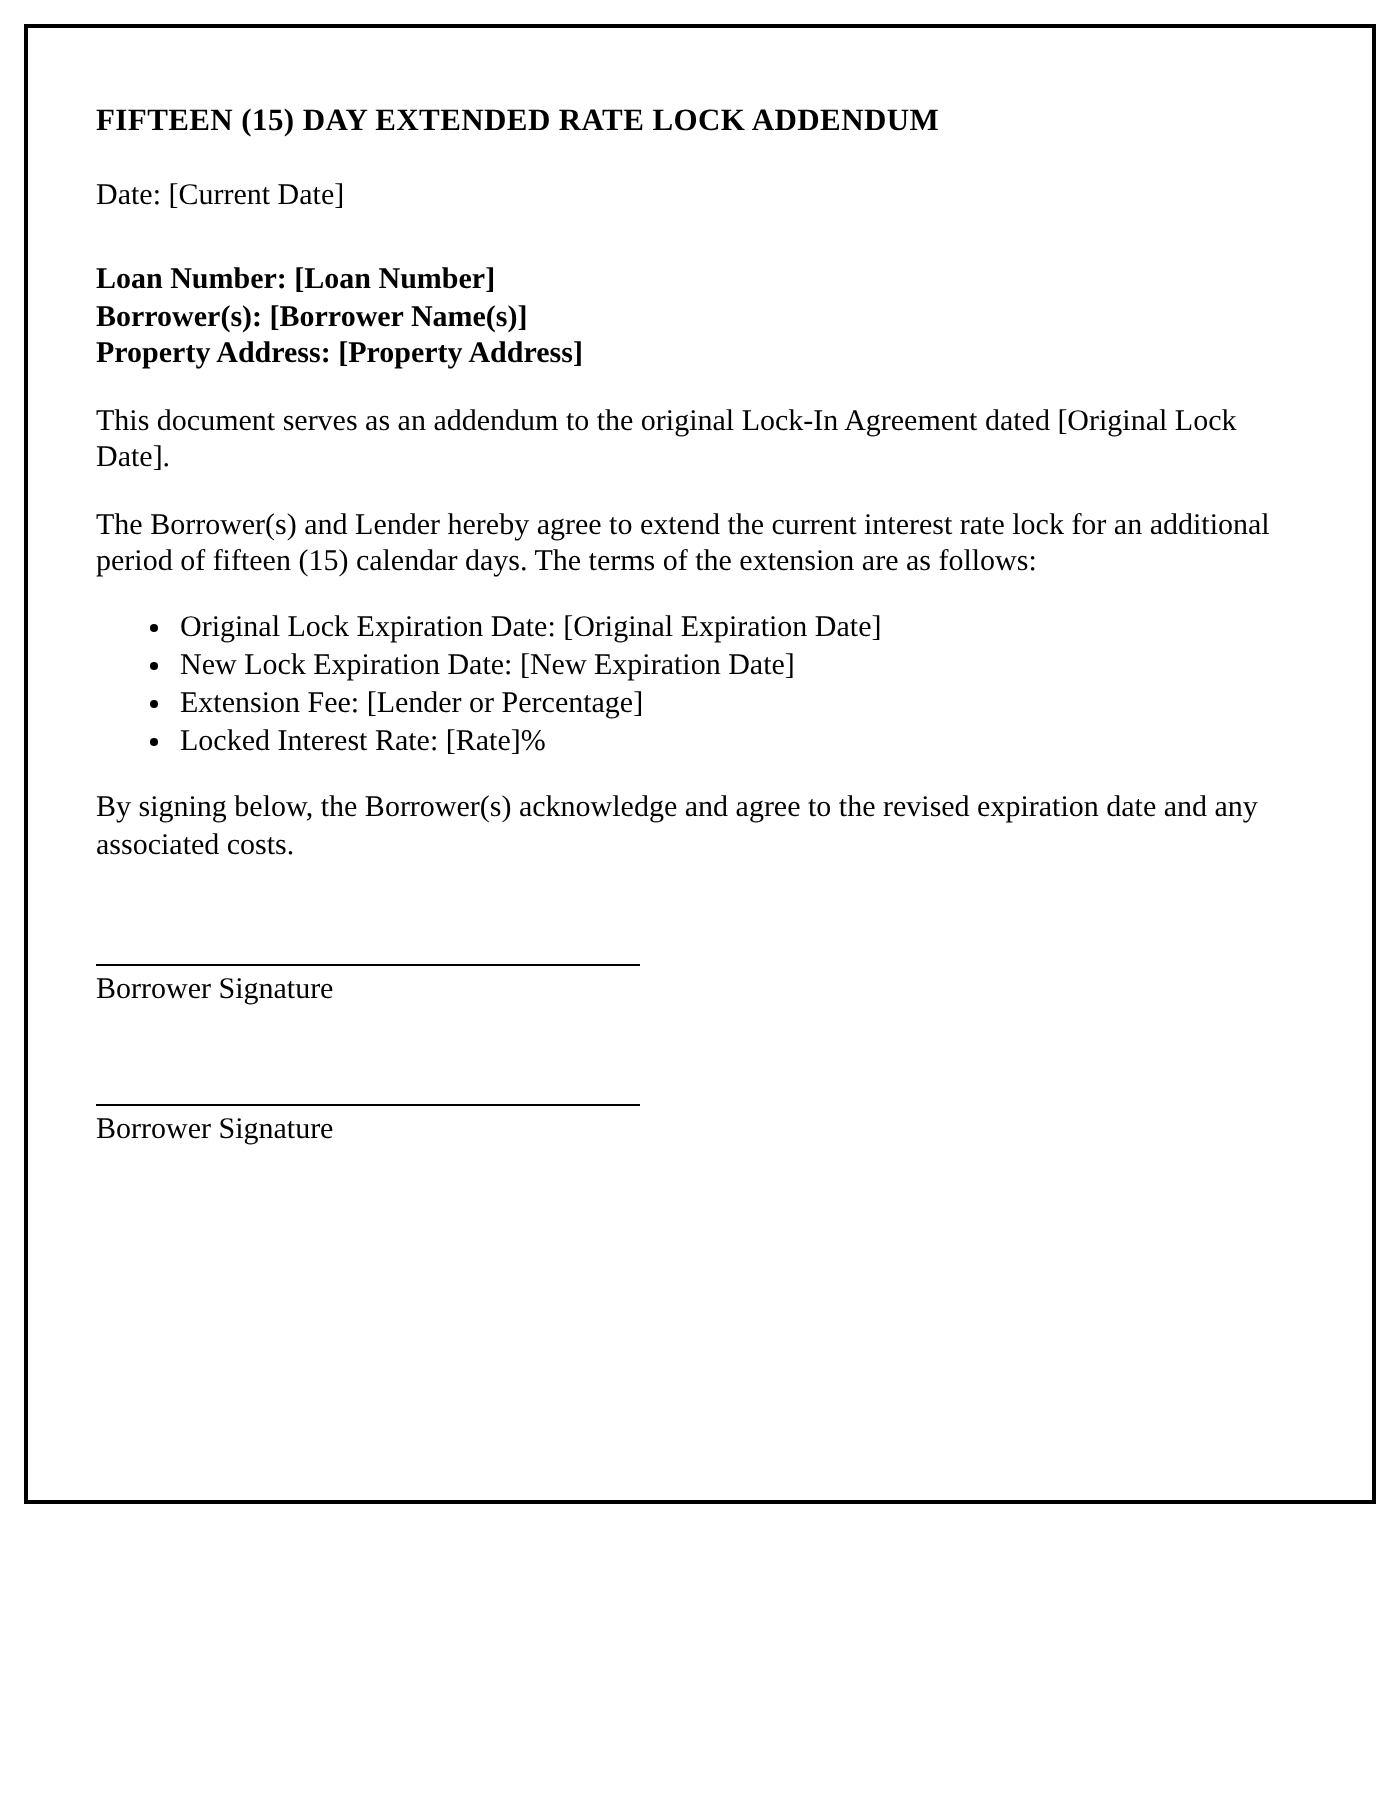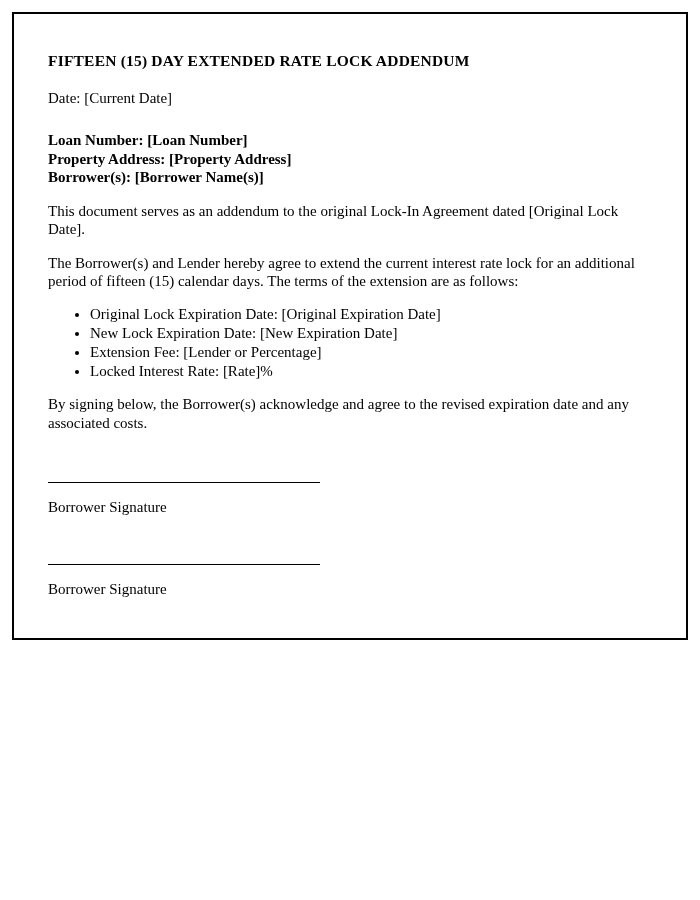--- a/index.html
+++ b/index.html
@@ -9,21 +9,21 @@
       width: 700px;
       height: 900px;
       font-family: "Liberation Serif", serif;
       color: #000000;
     }
     .page {
       position: absolute;
       left: 12px;
       top: 12px;
       width: 676px;
-      height: 628px;
+      height: 740px;
       box-sizing: border-box;
       border: 2px solid #000000;
       background: #ffffff;
     }
     .content {
       box-sizing: border-box;
       padding: 38px 36px 0 34px;
       font-size: 15px;
       line-height: 18.5px;
     }
@@ -59,37 +59,37 @@
     }
     .signature-item {
       margin-bottom: 33px;
     }
     .signature-line {
       width: 272px;
       border-bottom: 1px solid #000000;
       height: 14px;
     }
     .signature-label {
-      margin-top: 15px;
+      margin-top: 3px;
     }
   </style>
 </head>
 <body>
 
 <div class="page">
   <div class="content">
 
     <div class="doc-title">FIFTEEN (15) DAY EXTENDED RATE LOCK ADDENDUM</div>
 
     <p class="line">Date: [Current Date]</p>
 
     <div class="header-block">
       <p class="line">Loan Number: [Loan Number]</p>
+      <p class="line">Borrower(s): [Borrower Name(s)]</p>
       <p class="line">Property Address: [Property Address]</p>
-      <p class="line">Borrower(s): [Borrower Name(s)]</p>
     </div>
 
     <p class="para">This document serves as an addendum to the original Lock-In Agreement dated [Original Lock Date].</p>
 
     <p class="para">The Borrower(s) and Lender hereby agree to extend the current interest rate lock for an additional period of fifteen (15) calendar days. The terms of the extension are as follows:</p>
 
     <ul class="terms-list">
       <li><span class="term-label">Original Lock Expiration Date:</span><span> [Original Expiration Date]</span></li>
       <li><span class="term-label">New Lock Expiration Date:</span><span> [New Expiration Date]</span></li>
       <li><span class="term-label">Extension Fee:</span><span> [Lender or Percentage]</span></li>

